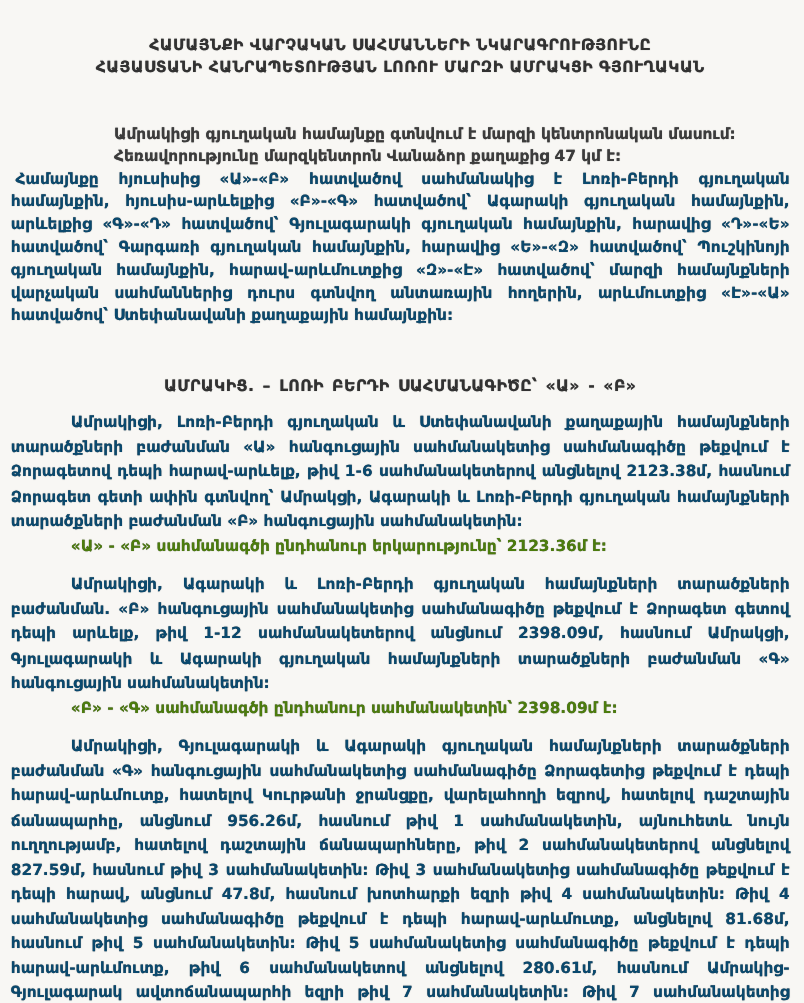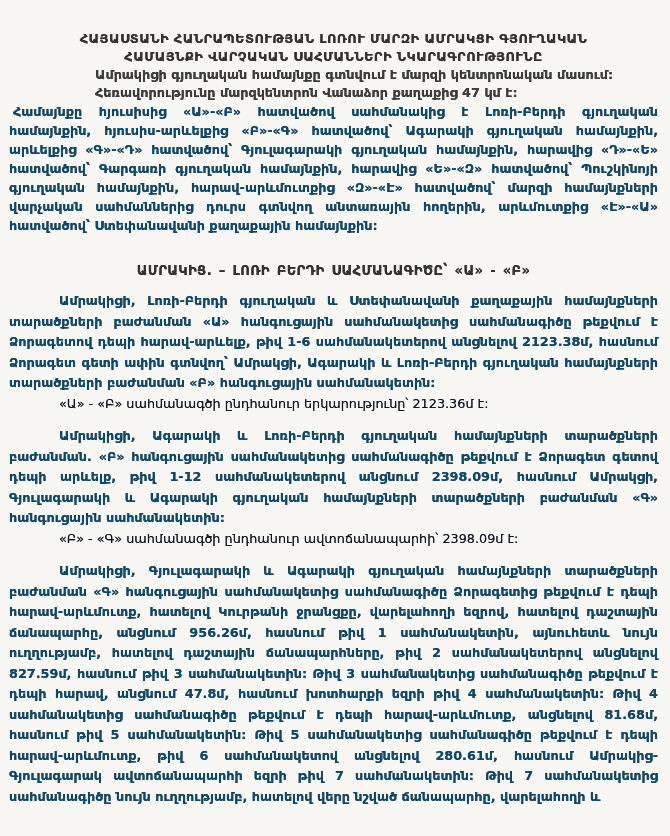--- a/index.html
+++ b/index.html
@@ -26,20 +26,21 @@
   }
   .doc-title {
     text-align: center;
     font-weight: bold;
     font-size: 13px;
     line-height: 18px;
     letter-spacing: 0.4px;
     color: #343434;
   }
   .intro-block {
+    margin-top: 38px;
   }
   .intro-line {
     margin: 0;
     font-size: 12.8px;
     line-height: 18px;
     padding-left: 86px;
     font-weight: bold;
     color: #3d3d3d;
   }
   .body-par {
@@ -56,50 +57,50 @@
   .sec-head {
     margin: 0;
     text-align: center;
     font-weight: bold;
     font-size: 13.2px;
     line-height: 17px;
     letter-spacing: 0.3px;
     color: #343434;
     word-spacing: 2px;
   }
-  .mt-sec   { margin-top: 27px; }
+  .mt-sec   { margin-top: 41px; }
   .mt-body  { margin-top: 12px; line-height: 20.5px; }
   .sec-body { text-indent: 50px; }
   .length-line {
     margin: 0;
     font-size: 12.8px;
     line-height: 20.5px;
     padding-left: 50px;
-    font-weight: normal;
-    color: #0f172a;
+    font-weight: bold;
+    color: #4d7c0f;
   }
 </style>
 </head>
 <body>
 
 <div class="page">
 
   <div class="doc-title">
+    <div>ՀԱՄԱՅՆՔԻ ՎԱՐՉԱԿԱՆ ՍԱՀՄԱՆՆԵՐԻ ՆԿԱՐԱԳՐՈՒԹՅՈՒՆԸ</div>
     <div>ՀԱՅԱՍՏԱՆԻ ՀԱՆՐԱՊԵՏՈՒԹՅԱՆ ԼՈՌՈՒ ՄԱՐԶԻ ԱՄՐԱԿՑԻ ԳՅՈՒՂԱԿԱՆ</div>
-    <div>ՀԱՄԱՅՆՔԻ ՎԱՐՉԱԿԱՆ ՍԱՀՄԱՆՆԵՐԻ ՆԿԱՐԱԳՐՈՒԹՅՈՒՆԸ</div>
   </div>
 
   <div class="intro-block">
     <p class="intro-line">Ամրակիցի գյուղական  համայնքը գտնվում է մարզի կենտրոնական մասում:</p>
     <p class="intro-line">Հեռավորությունը  մարզկենտրոն Վանաձոր քաղաքից  47 կմ է:</p>
     <p class="body-par neighbors">Համայնքը հյուսիսից «Ա»-«Բ» հատվածով սահմանակից է Լոռի-Բերդի գյուղական համայնքին, հյուսիս-արևելքից «Բ»-«Գ» հատվածով՝ Ագարակի  գյուղական համայնքին, արևելքից «Գ»-«Դ» հատվածով՝ Գյուլագարակի գյուղական համայնքին, հարավից «Դ»-«Ե» հատվածով՝ Գարգառի գյուղական համայնքին, հարավից «Ե»-«Զ» հատվածով՝ Պուշկինոյի գյուղական համայնքին, հարավ-արևմուտքից «Զ»-«Է» հատվածով՝ մարզի համայնքների վարչական սահմաններից դուրս գտնվող անտառային հողերին, արևմուտքից «Է»-«Ա» հատվածով՝ Ստեփանավանի քաղաքային համայնքին:</p>
   </div>
 
   <h2 class="sec-head mt-sec">ԱՄՐԱԿԻՑ.  – ԼՈՌԻ ԲԵՐԴԻ  ՍԱՀՄԱՆԱԳԻԾԸ՝ «Ա» - «Բ»</h2>
   <p class="body-par sec-body mt-body">Ամրակիցի,  Լոռի-Բերդի  գյուղական  և  Ստեփանավանի  քաղաքային  համայնքների տարածքների  բաժանման  «Ա»  հանգուցային  սահմանակետից  սահմանագիծը  թեքվում  է Ձորագետով դեպի հարավ-արևելք, թիվ 1-6 սահմանակետերով անցնելով 2123.38մ, հասնում Ձորագետ գետի ափին գտնվող՝ Ամրակցի, Ագարակի և Լոռի-Բերդի գյուղական  համայնքների տարածքների բաժանման «Բ» հանգուցային սահմանակետին:</p>
   <p class="length-line">«Ա» - «Բ» սահմանագծի  ընդհանուր երկարությունը՝ 2123.36մ է:</p>
 
   <p class="body-par sec-body mt-body">Ամրակիցի,  Ագարակի  և  Լոռի-Բերդի  գյուղական   համայնքների  տարածքների բաժանման. «Բ» հանգուցային սահմանակետից սահմանագիծը թեքվում է Ձորագետ գետով դեպի  արևելք,   թիվ  1-12  սահմանակետերով  անցնում  2398.09մ,  հասնում  Ամրակցի, Գյուլագարակի  և   Ագարակի  գյուղական   համայնքների  տարածքների  բաժանման  «Գ» հանգուցային սահմանակետին:</p>
-  <p class="length-line">«Բ» - «Գ» սահմանագծի  ընդհանուր ավտոճանապարհի՝ 2398.09մ է:</p>
+  <p class="length-line">«Բ» - «Գ» սահմանագծի  ընդհանուր սահմանակետին՝ 2398.09մ է:</p>
 
   <p class="body-par sec-body mt-body">Ամրակիցի,  Գյուլագարակի  և   Ագարակի  գյուղական   համայնքների  տարածքների բաժանման «Գ» հանգուցային սահմանակետից սահմանագիծը Ձորագետից թեքվում է դեպի հարավ-արևմուտք,  հատելով  Կուրթանի  ջրանցքը,   վարելահողի  եզրով,  հատելով  դաշտային ճանապարհը,  անցնում  956.26մ,  հասնում  թիվ  1  սահմանակետին,  այնուհետև  նույն ուղղությամբ,  հատելով  դաշտային  ճանապարհները,  թիվ  2  սահմանակետերով  անցնելով 827.59մ, հասնում թիվ 3 սահմանակետին: Թիվ 3 սահմանակետից սահմանագիծը թեքվում է դեպի հարավ, անցնում 47.8մ, հասնում խոտհարքի եզրի թիվ 4 սահմանակետին: Թիվ 4 սահմանակետից  սահմանագիծը  թեքվում  է  դեպի  հարավ-արևմուտք,  անցնելով  81.68մ, հասնում թիվ 5 սահմանակետին: Թիվ 5 սահմանակետից սահմանագիծը թեքվում է դեպի հարավ-արևմուտք,   թիվ   6   սահմանակետով   անցնելով   280.61մ,   հասնում   Ամրակից-Գյուլագարակ   ավտոճանապարհի  եզրի  թիվ  7  սահմանակետին:  Թիվ  7  սահմանակետից սահմանագիծը  նույն  ուղղությամբ,  հատելով  վերը  նշված  ճանապարհը,  վարելահողի  և</p>
 
 </div>
 
 </body></html>

